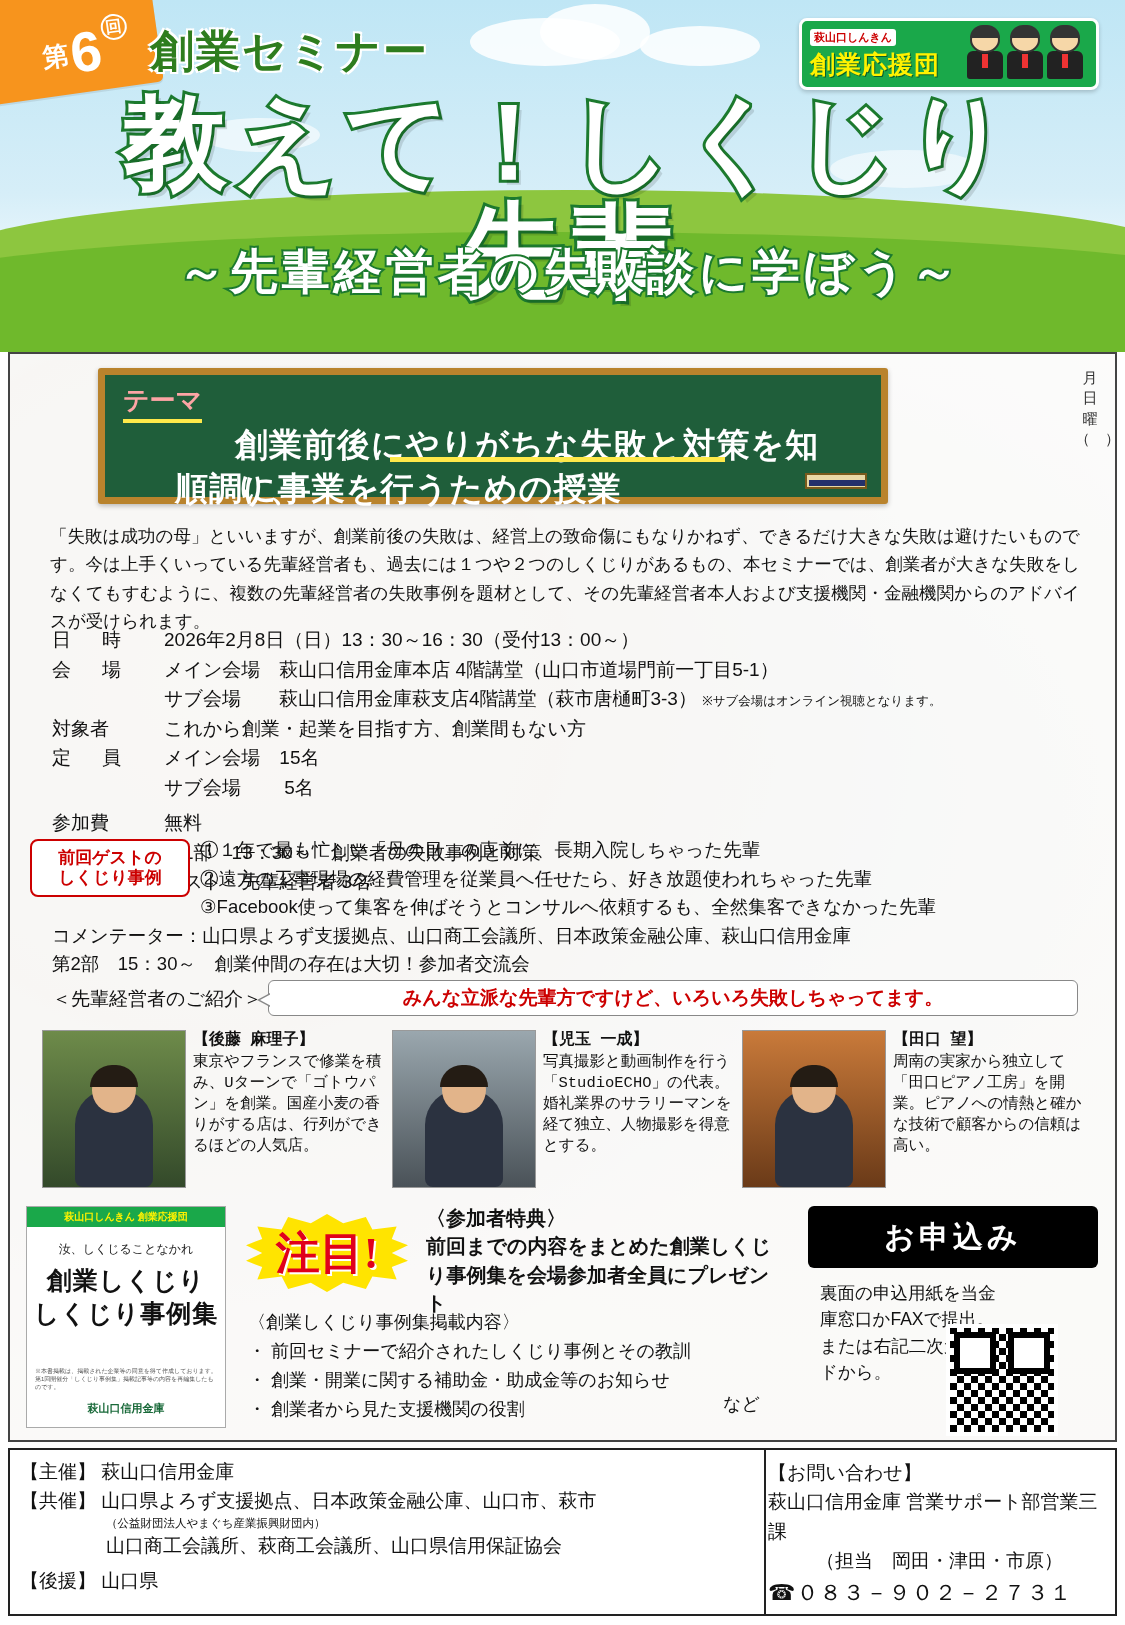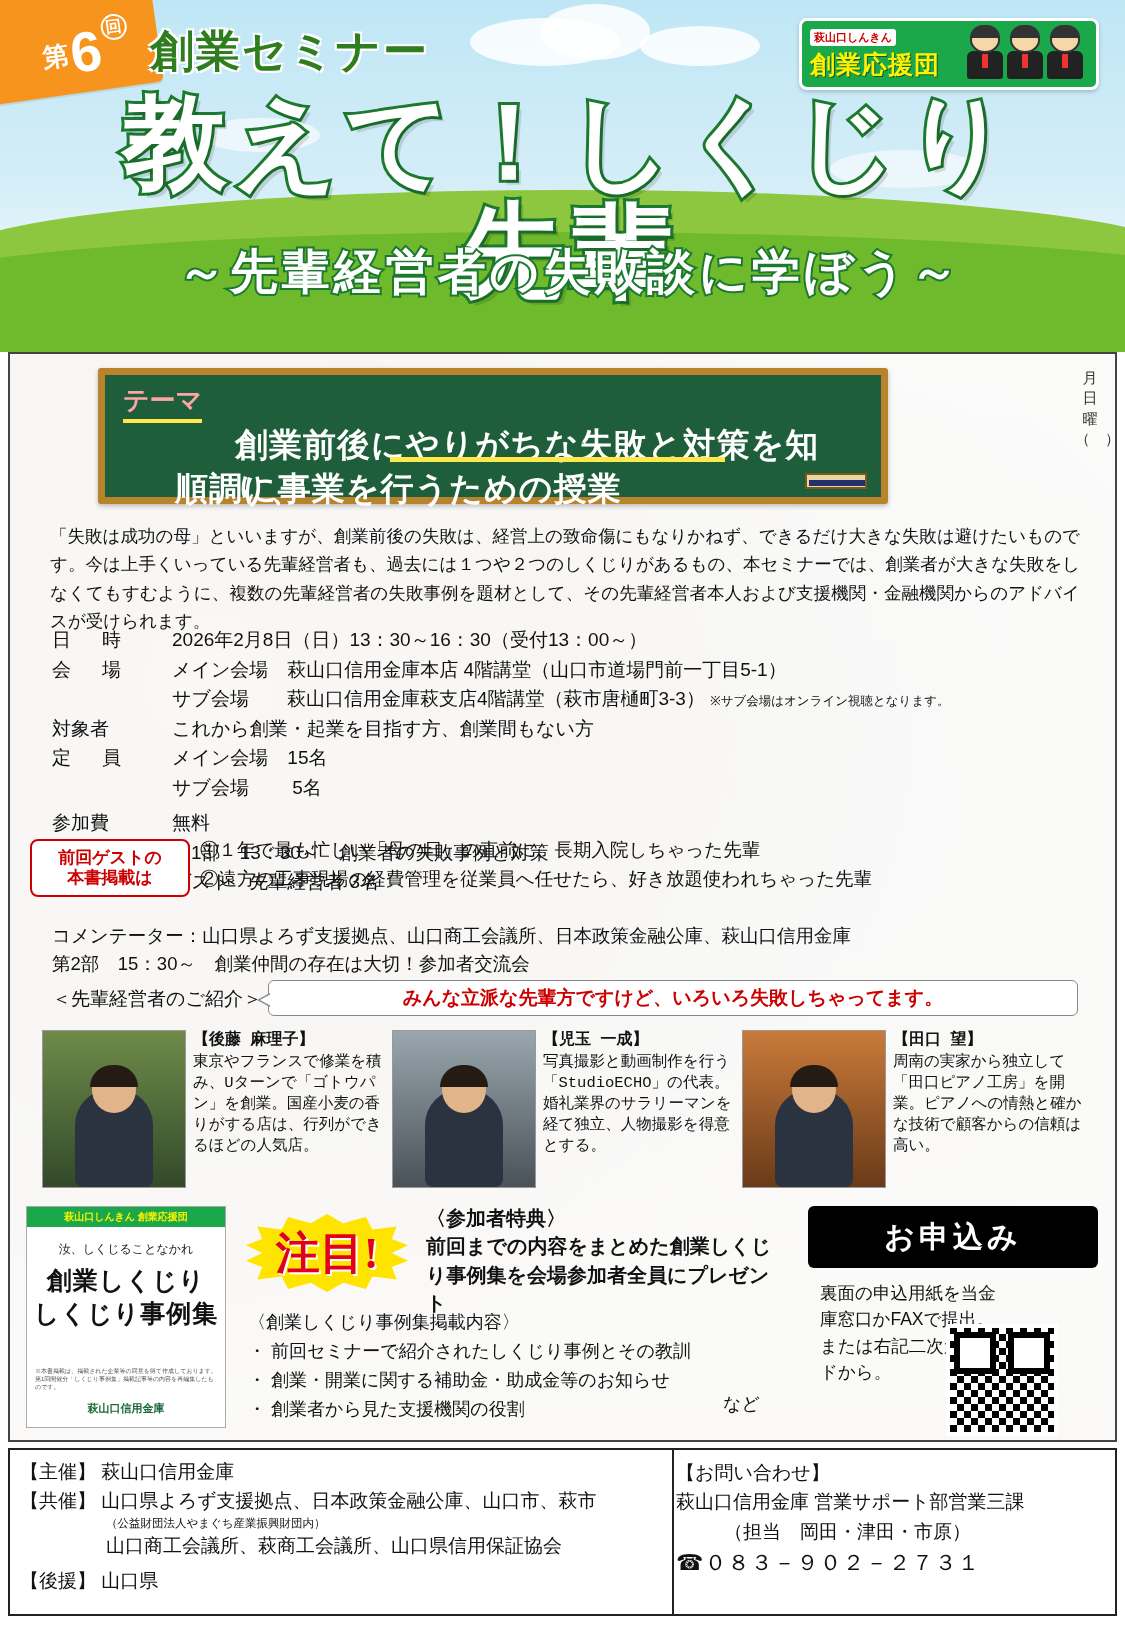--- a/index.html
+++ b/index.html
@@ -161,21 +161,21 @@
 
   .para {
     position:absolute; left:40px; top:168px; width:1030px;
     font-size:17.5px; line-height:1.62; color:#111; text-align:justify;
   }
 
   .info { position:absolute; left:42px; top:272px; width:1040px; font-size:19px; line-height:1.45; }
   .row { display:flex; align-items:flex-start; margin-bottom:2px; }
   .lbl { width:112px; flex:0 0 112px; letter-spacing:6px; }
   .lbl.tight { letter-spacing:0; }
-  .val { flex:1;margin-left:8px; }
+  .val { flex:1; }
   .sub-note { font-size:12.5px; }
 
   .guest-badge {
     position:absolute; left:20px; top:485px; width:160px; height:58px;
     border:2px solid #c00; border-radius:8px; background:#fff;
     color:#c00; font-size:17px; font-weight:bold; line-height:1.2;
     display:flex; flex-direction:column; align-items:center; justify-content:center;
   }
   .cases {
     position:absolute; left:190px; top:482px; width:890px;
@@ -297,21 +297,21 @@
     border:6px solid #000; background:#fff;
   }
   .qr:before { left:4px; top:4px; }
   .qr:after { right:4px; top:4px; }
 
   
   .footer {
     position:absolute; left:8px; top:1448px; width:1109px; height:168px;
     border:2px solid #222; display:flex;
   }
-  .f-left { width:664px; border-right:2px solid #222; padding:8px 10px; font-size:19px; line-height:1.5;}
+  .f-left { width:756px; border-right:2px solid #222; padding:8px 10px; font-size:19px; line-height:1.5;}
   .f-right { flex:1; padding:8px 2px; font-size:19px; line-height:1.55; }
   .f-tiny { font-size:11.5px; }
   .f-indent { padding-left:86px; }
   .f-phone { font-size:22px; letter-spacing:1px; }
 </style>
 </head>
 <body>
 
 <div class="page">
 
@@ -415,26 +415,27 @@
         <div class="val">第1部　13：30～　創業者の失敗事例と対策</div>
       </div>
       <div class="row">
         <div class="lbl"></div>
         <div class="val">ゲスト　先輩経営者 3名</div>
       </div>
     </div>
 
     <div class="guest-badge">
       <span>前回ゲストの</span>
-      <span>本書掲載は</span>
+      <span>しくじり事例</span>
     </div>
 
     <div class="cases">
       <div>①１年で最も忙しい「母の日」の直前に、長期入院しちゃった先輩</div>
       <div>②遠方の工事現場の経費管理を従業員へ任せたら、好き放題使われちゃった先輩</div>
+      <div>③Facebook使って集客を伸ばそうとコンサルへ依頼するも、全然集客できなかった先輩</div>
     </div>
 
     <div class="comment-line">
       <div>コメンテーター：山口県よろず支援拠点、山口商工会議所、日本政策金融公庫、萩山口信用金庫</div>
       <div>第2部　15：30～　創業仲間の存在は大切！参加者交流会</div>
     </div>
 
     <div class="intro-head">＜先輩経営者のご紹介＞</div>
     <div class="bubble">
       <span>みんな立派な先輩方ですけど、いろいろ失敗しちゃってます。</span>

